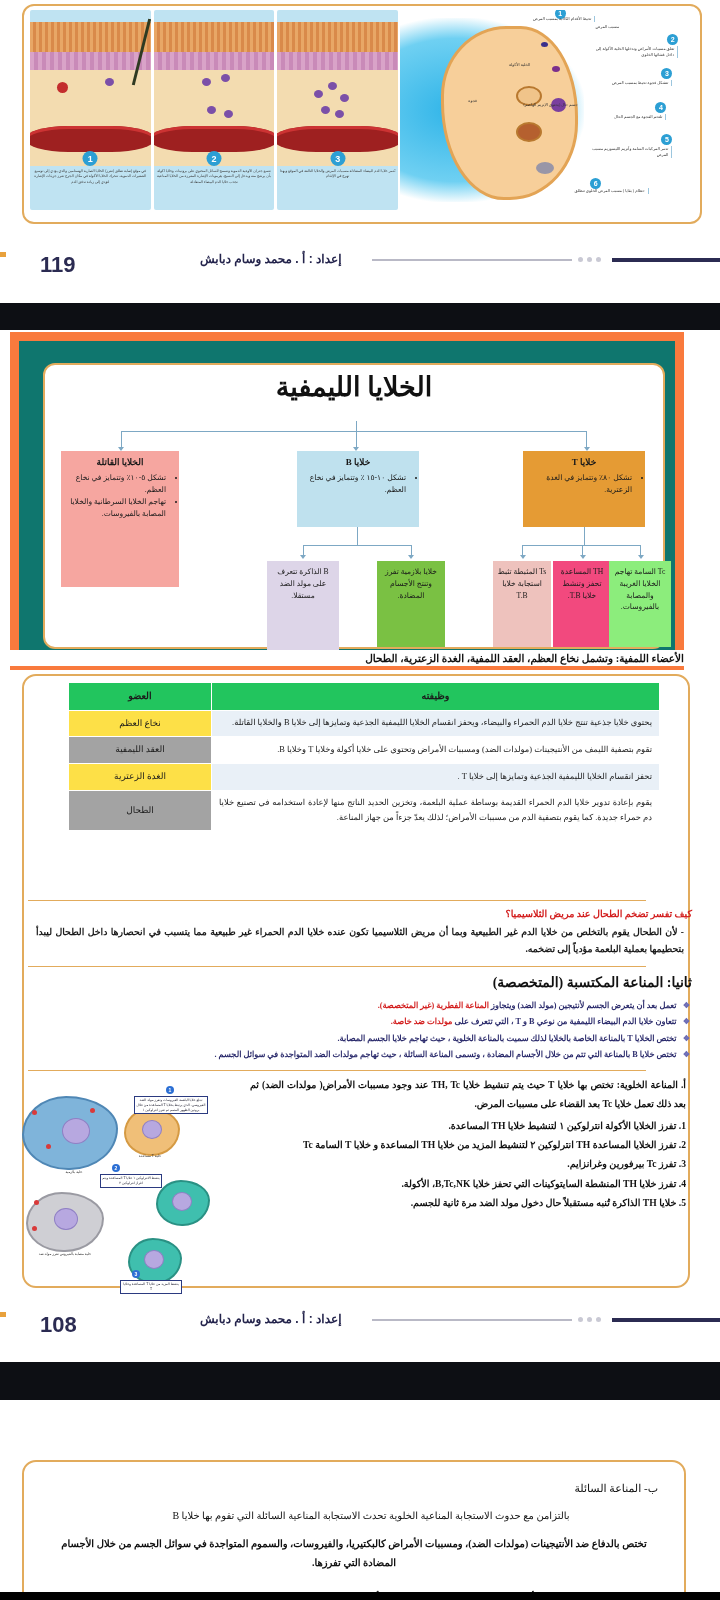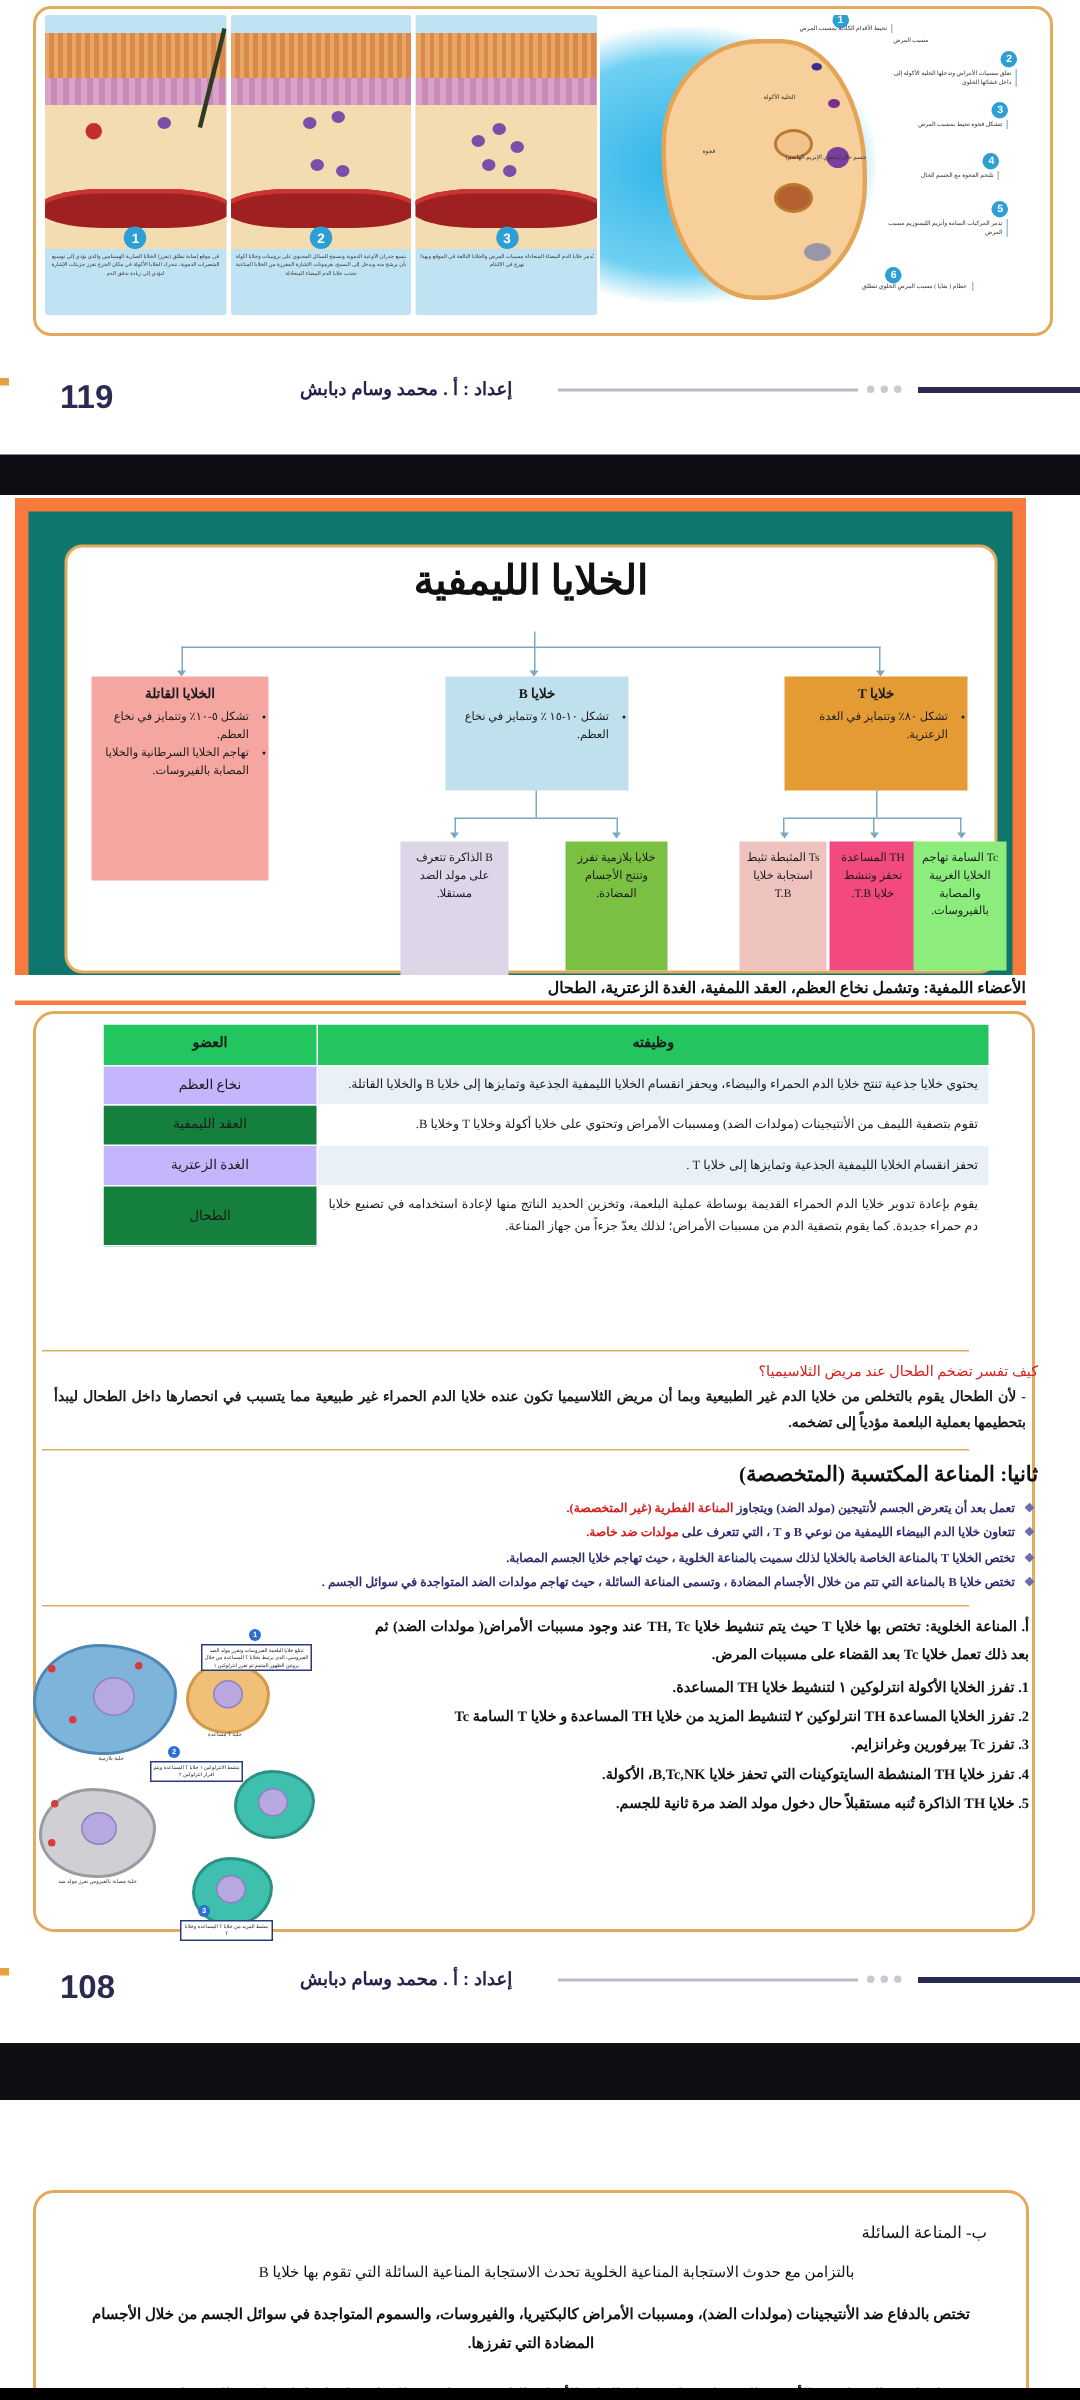--- a/index.html
+++ b/index.html
@@ -73,28 +73,28 @@
   .conn{position:absolute;background:#7da8c4;}
   .conn.v{width:1px;}
   .conn.h{height:1px;}
   .arw{position:absolute;width:0;height:0;border-left:3px solid transparent;
     border-right:3px solid transparent;border-top:4px solid #7da8c4;}
 
   
   .tbl{position:absolute;border-collapse:collapse;width:592px;font-size:8.4px;color:#1b1b1b;}
   .tbl th,.tbl td{border:1px solid #ffffff;padding:5px 7px;vertical-align:middle;line-height:1.75;}
   .tbl th{background:#22c55e;font-weight:700;font-size:9.5px;text-align:center;}
-  .tbl td.org{background:#15803d;text-align:center;width:128px;font-size:9px;}
+  .tbl td.org{background:#a3a3a3;text-align:center;width:128px;font-size:9px;}
   .tbl td.fn{text-align:justify;background:#ffffff;}
   .tbl tr.alt td.fn{background:#e9f0f7;}
-  .tbl tr.alt td.org{background:#c4b5fd;}
+  .tbl tr.alt td.org{background:#fde047;}
 
   
   .sect-sep{position:absolute;left:28px;width:618px;height:1px;background:#e2ab5c;}
-  .q-red{position:absolute;right:28px;font-size:9.6px;font-weight:400;color:#d32020;}
+  .q-red{position:absolute;right:28px;font-size:9.6px;font-weight:700;color:#d32020;}
   .q-ans{position:absolute;right:36px;left:36px;font-size:9.4px;font-weight:700;
     color:#1b1b1b;text-align:justify;line-height:1.85;}
   .h-second{position:absolute;right:28px;font-size:14px;font-weight:700;color:#111;}
   .bullets{position:absolute;right:30px;left:30px;font-size:8.2px;line-height:2;font-weight:700;}
   .bullets div{color:#2e2e6e;}
   .bullets .dia{color:#6b6bb5;margin-left:4px;}
   .red{color:#d32020;}
 
   .para{position:absolute;font-size:9.5px;line-height:1.95;color:#121212;text-align:justify;}
   .numlist{position:absolute;font-size:9.6px;line-height:2;color:#121212;font-weight:700;}

